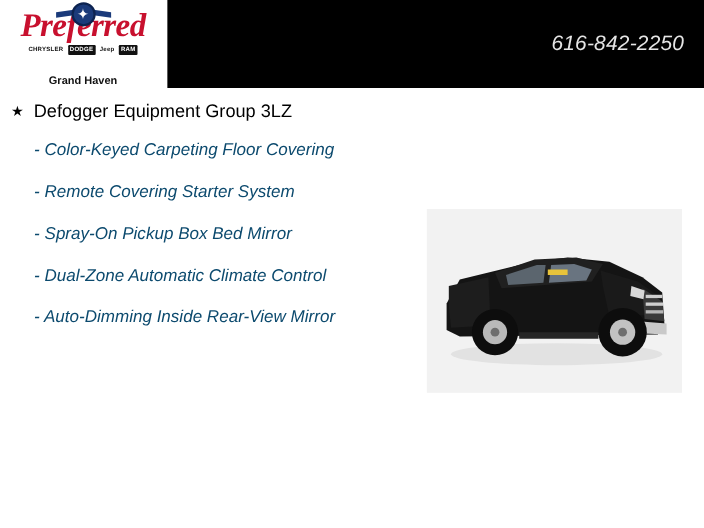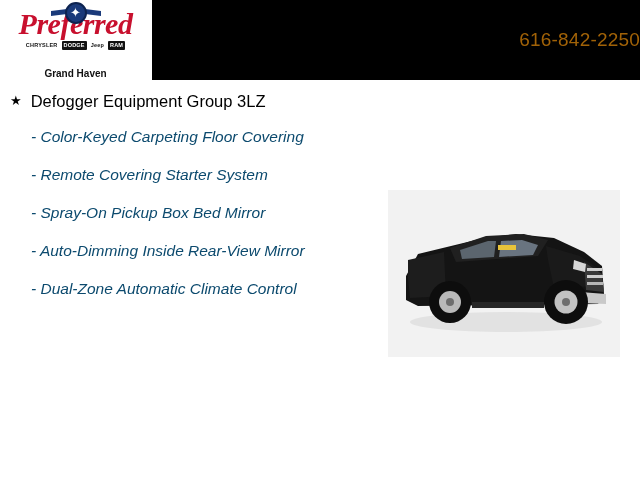--- a/index.html
+++ b/index.html
@@ -120,25 +120,27 @@
     border-radius: 1px;
   }
   .logo-city {
     font-size: 10px;
     line-height: 12px;
     font-weight: bold;
     color: #111111;
     margin-top: 18px;
   }
   .phone {
-    color: #a16207;
+    color: #e5e5e5;
     font-size: 19px;
     line-height: 22px;
+    padding-right: 18px;
     letter-spacing: 0.2px;
     white-space: nowrap;
+    font-style: italic;
   }
 
   
   .content {
     position: absolute;
     top: 80px;
     left: 0;
     width: 640px;
     height: 400px;
   }
@@ -221,22 +223,22 @@
     <div class="feature-list">
 
       <div class="feature-title">
         <span class="bullet-star">★</span>
         <span>Defogger Equipment Group 3LZ</span>
       </div>
 
       <div class="feature-item">- Color-Keyed Carpeting Floor Covering</div>
       <div class="feature-item">- Remote Covering Starter System</div>
       <div class="feature-item">- Spray-On Pickup Box Bed Mirror</div>
+      <div class="feature-item">- Dual-Zone Automatic Climate Control</div>
       <div class="feature-item">- Auto-Dimming Inside Rear-View Mirror</div>
-      <div class="feature-item">- Dual-Zone Automatic Climate Control</div>
     </div>
 
     <div class="vehicle-photo">
       <svg viewBox="0 0 232 167" xmlns="http://www.w3.org/2000/svg" aria-hidden="true">
         <rect x="0" y="0" width="232" height="167" fill="#f2f2f2"></rect>
 
         <ellipse cx="118" cy="132" rx="96" ry="10" fill="#e2e2e2"></ellipse>
 
         <path d="M18 110 L18 86 L30 64 L96 48 L128 44 L166 48 L196 62 L214 76 L216 104 L210 114 L30 116 Z" fill="#141414"></path>
 

